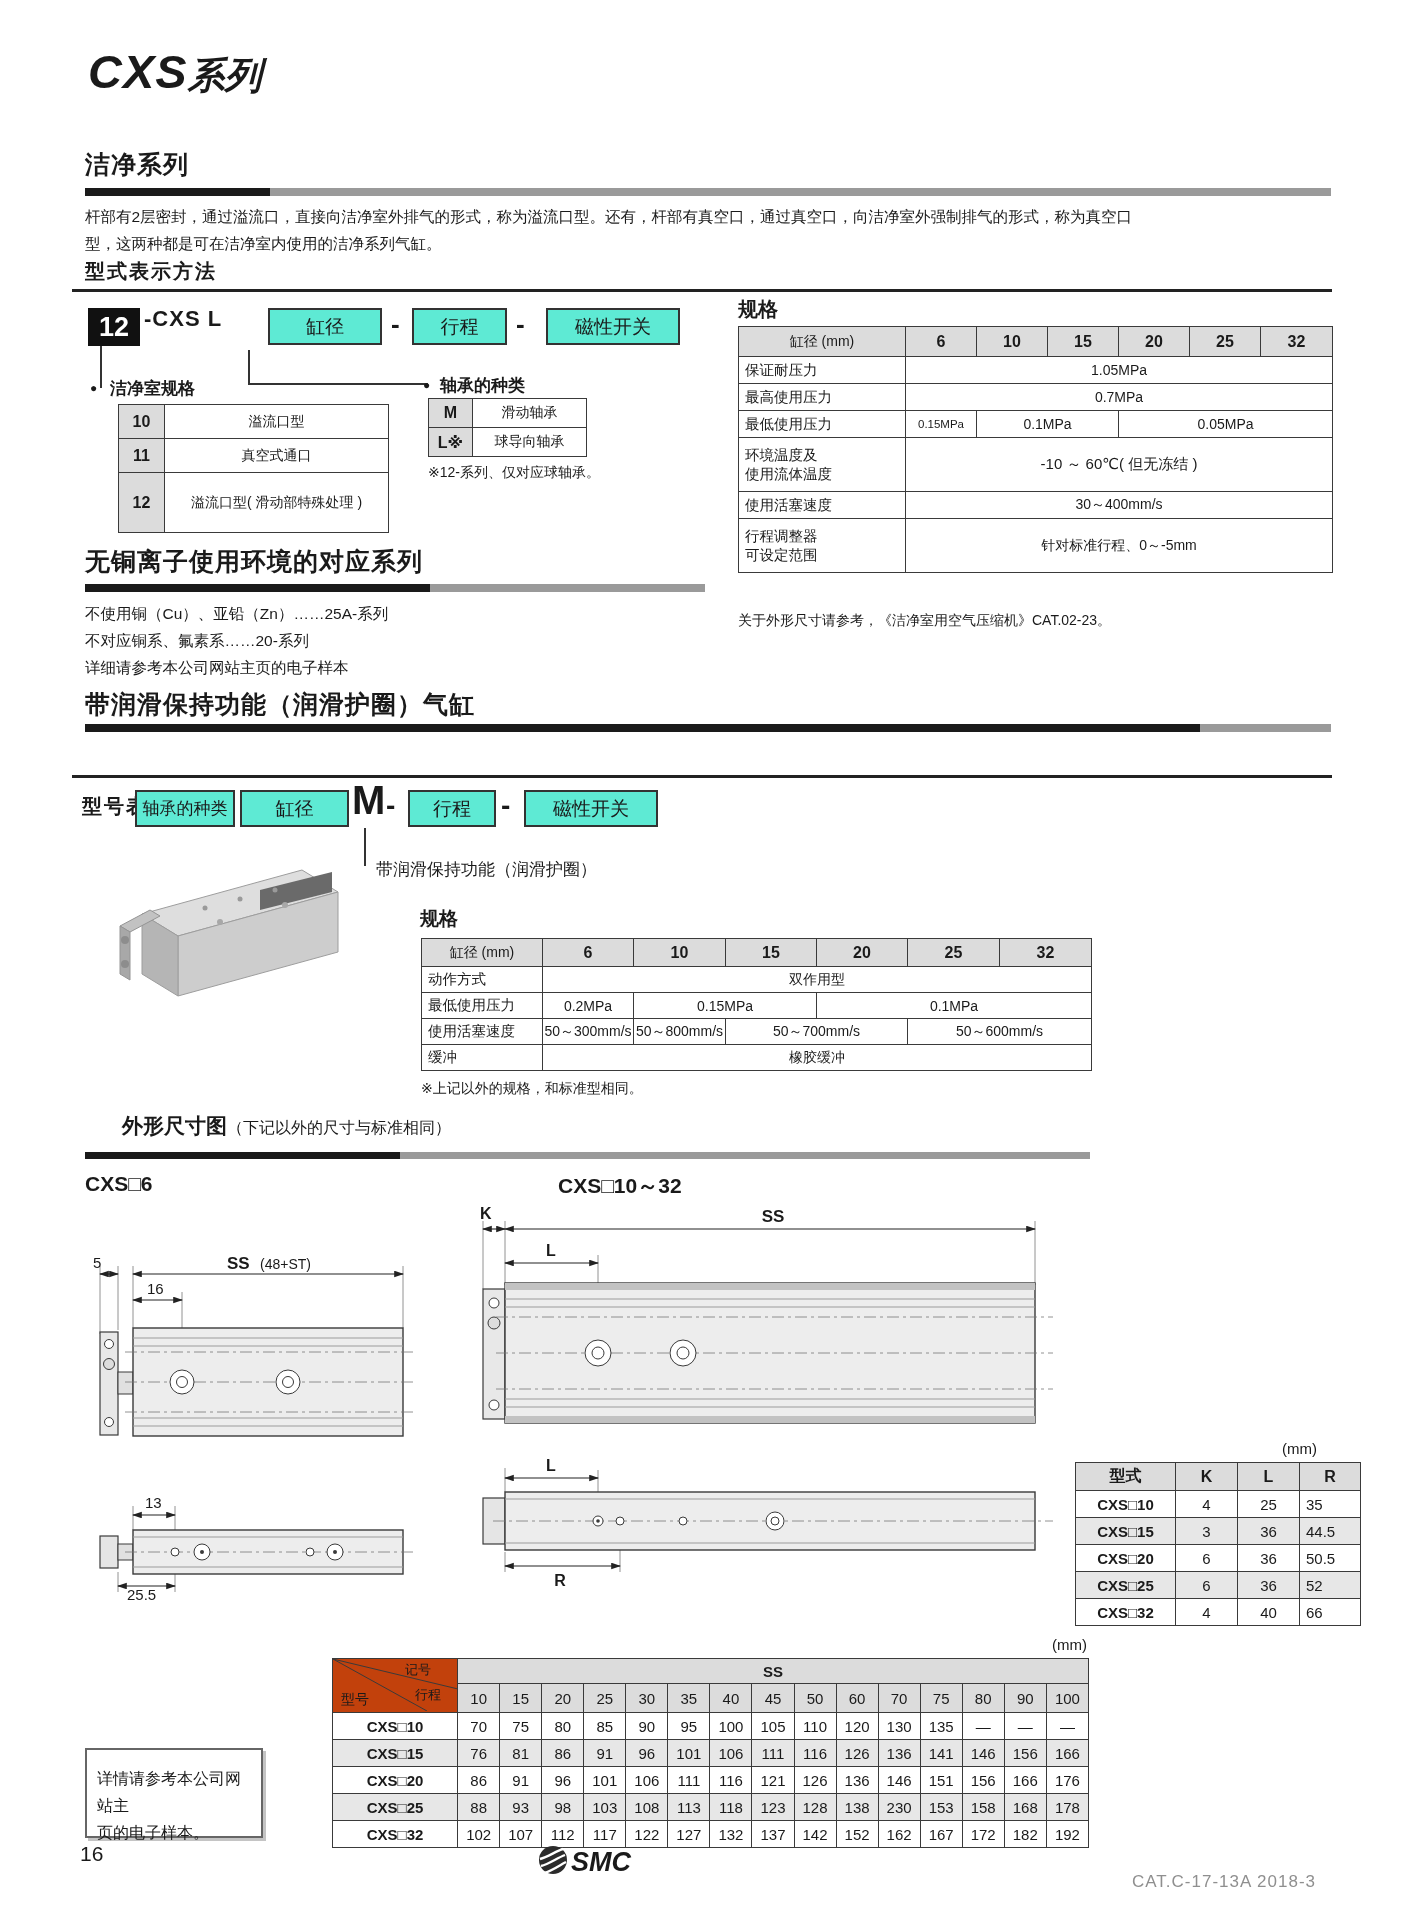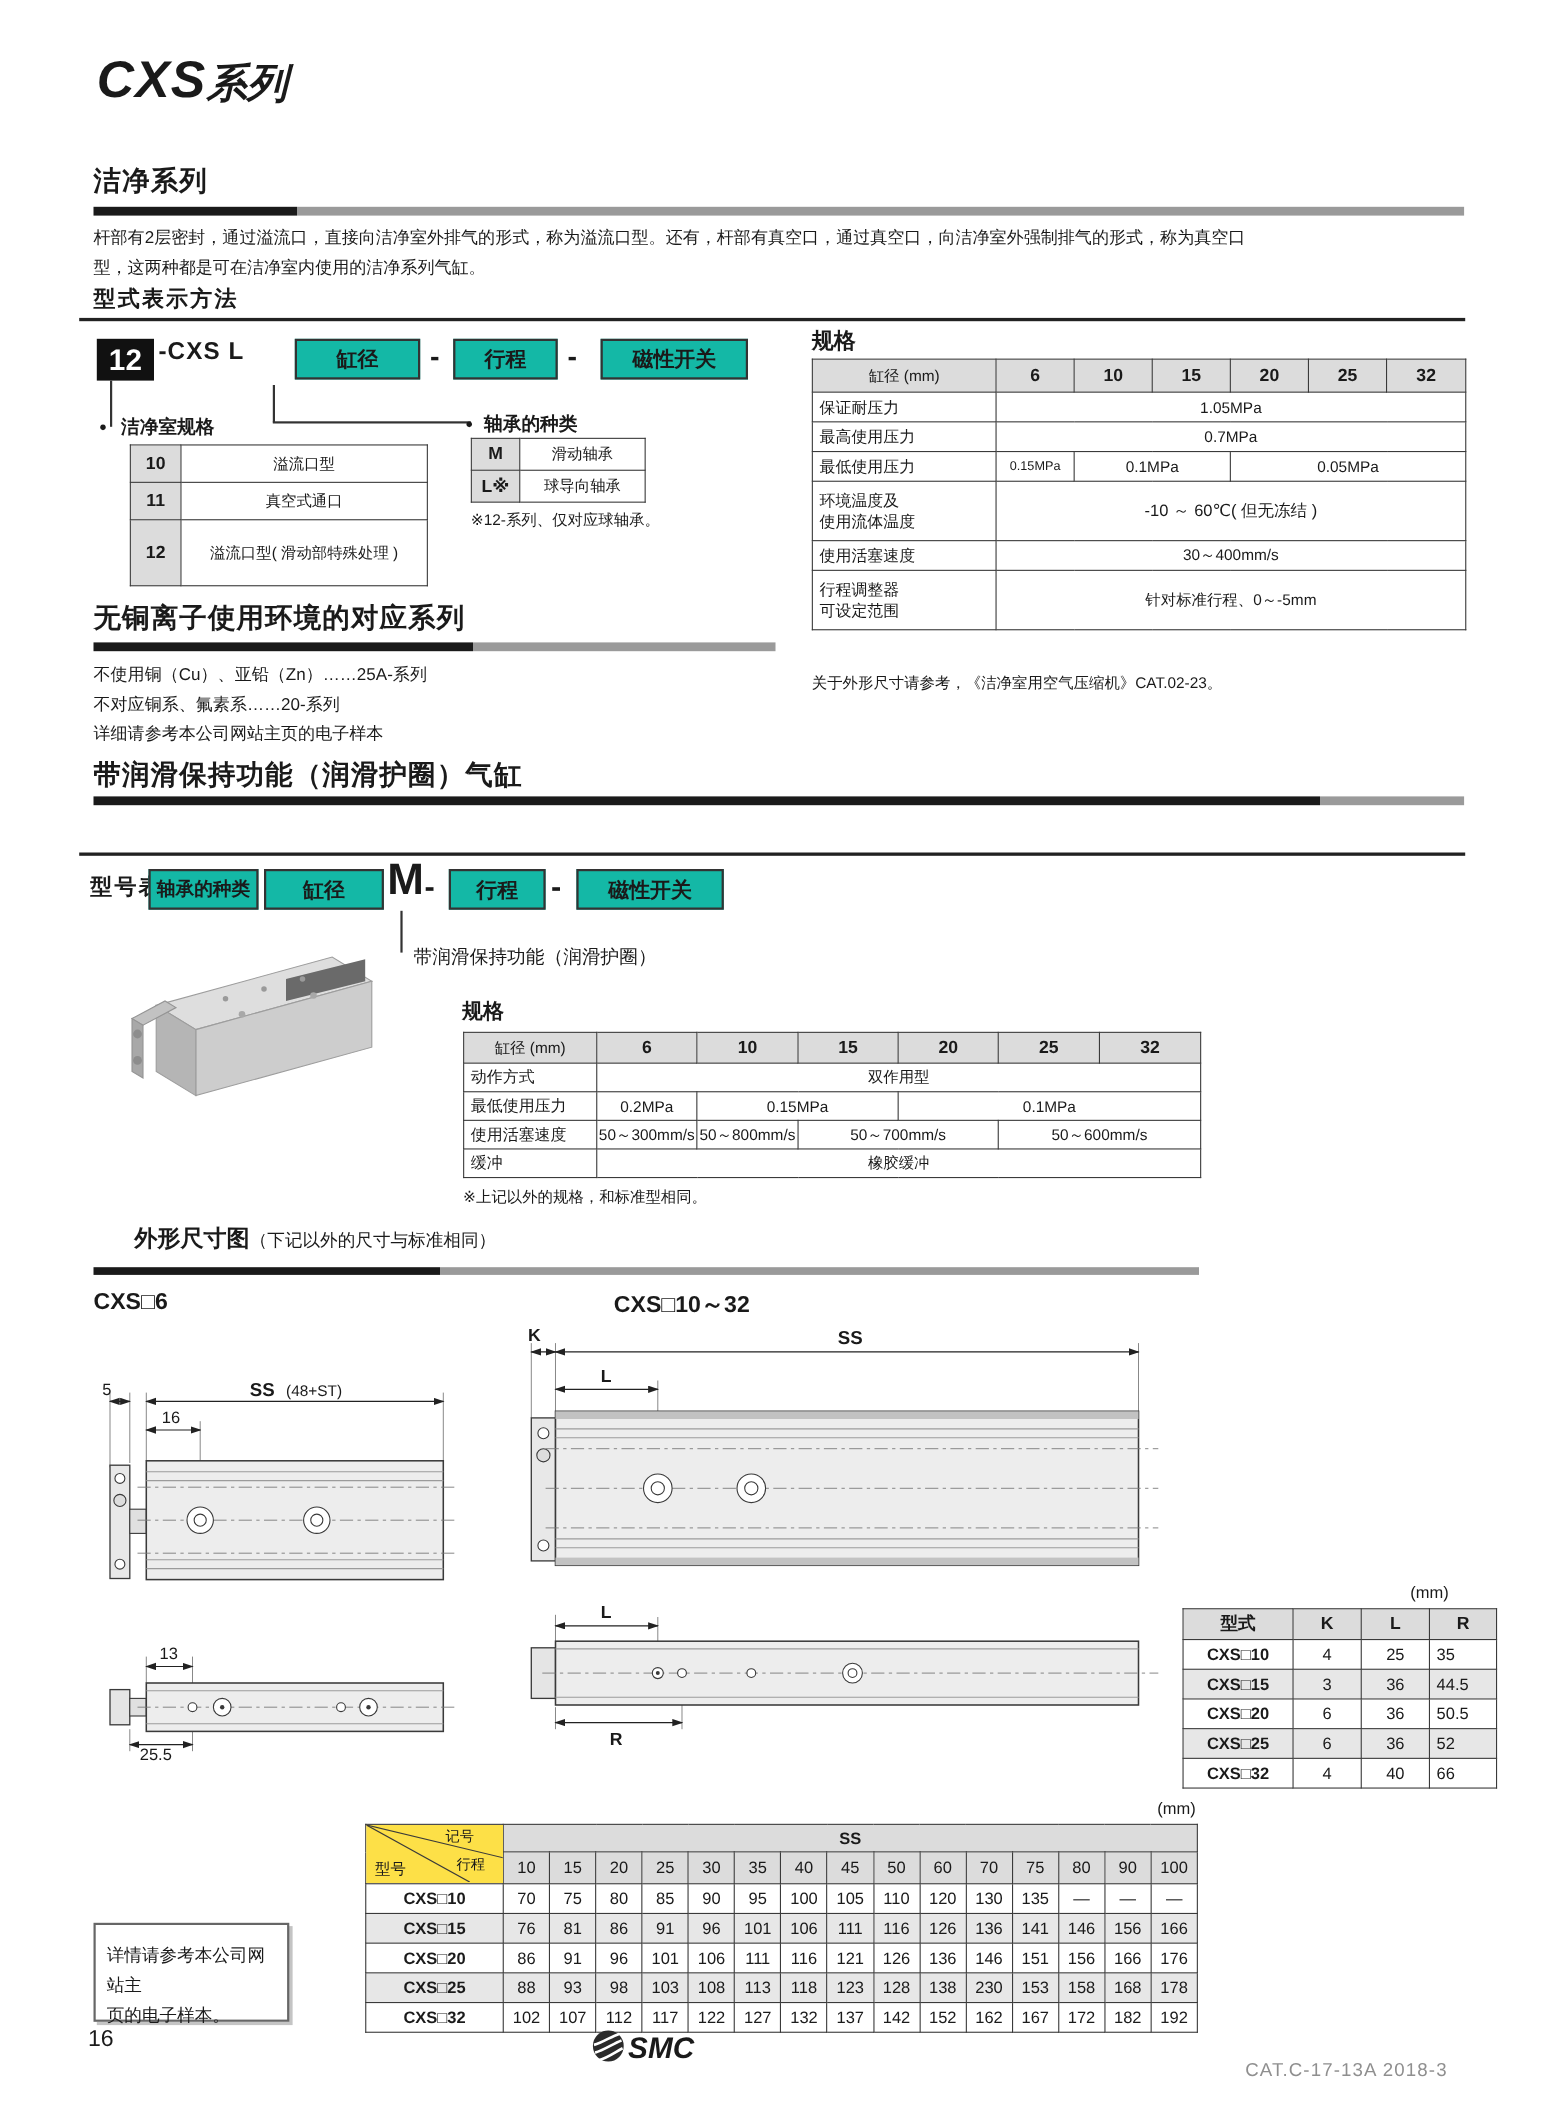--- a/index.html
+++ b/index.html
@@ -9,22 +9,22 @@
   .title-en{font-size:47px;font-weight:bold;font-style:italic;letter-spacing:1px;}
   .title-cn{font-size:37px;font-weight:bold;font-style:italic;}
   .h-section{position:absolute;font-weight:bold;font-size:25px;letter-spacing:1px;}
   .h-sub{position:absolute;font-weight:bold;font-size:20px;letter-spacing:2px;}
   .bar{position:absolute;height:8px;}
   .bar.blk{background:#1a1a1a;}
   .bar.gry{background:#9a9a9a;}
   .rule{position:absolute;height:3px;background:#222;}
   .body-text{font-size:15.5px;line-height:27px;}
   .blk-line{display:block;}
-  .dbox{position:absolute;border:2px solid #333;background:#14b8a6;box-sizing:border-box;
-        display:flex;align-items:center;justify-content:center;font-weight:bold;font-size:19px;height:37px;}
+  .dbox{position:absolute;border:2px solid #333;background:#5eead4;box-sizing:border-box;
+        display:flex;align-items:center;justify-content:center;font-weight:normal;font-size:19px;height:37px;}
   .code-box{position:absolute;background:#111;color:#fff;font-weight:bold;font-size:27px;
         display:flex;align-items:center;justify-content:center;}
   .mono-bold{position:absolute;font-weight:bold;}
   .cline{position:absolute;background:#333;}
   .bullet{position:absolute;font-size:12px;}
   .blabel{position:absolute;font-weight:bold;font-size:17px;}
   .note{position:absolute;font-size:14px;}
   table{border-collapse:collapse;table-layout:fixed;position:absolute;background:#fff;}
   td{border:1.4px solid #3a3a3a;text-align:center;font-size:14px;padding:0;overflow:hidden;}
   tr.head td{background:#dcdcdc;}
@@ -490,21 +490,21 @@
   </table>
 
   <div class="abs" style="left:1052px;top:1636px;font-size:15px;">(mm)</div>
   <table class="ss" style="left:332px;top:1658px;width:757px;">
     <colgroup>
         <col style="width:125px">
         <col span="15" style="width:42px">
       </colgroup>
     <thead>
       <tr class="ssrow">
-        <td class="corner" rowspan="2" style="background:#fde047;">
+        <td class="corner" rowspan="2" style="background:#c2410c;">
           <svg width="125" height="52" style="position:absolute;left:0;top:0;">
             <line x1="0" y1="0" x2="125" y2="30" stroke="#3a3a3a" stroke-width="1"></line>
             <line x1="0" y1="0" x2="94" y2="52" stroke="#3a3a3a" stroke-width="1"></line>
           </svg>
           <span style="left:72px;top:2px;font-weight:normal;">记号</span>
           <span style="left:82px;top:27px;font-weight:normal;">行程</span>
           <span style="left:8px;top:32px;font-size:14px;font-weight:normal;">型号</span>
         </td>
         <td colspan="15">SS</td>
       </tr>

